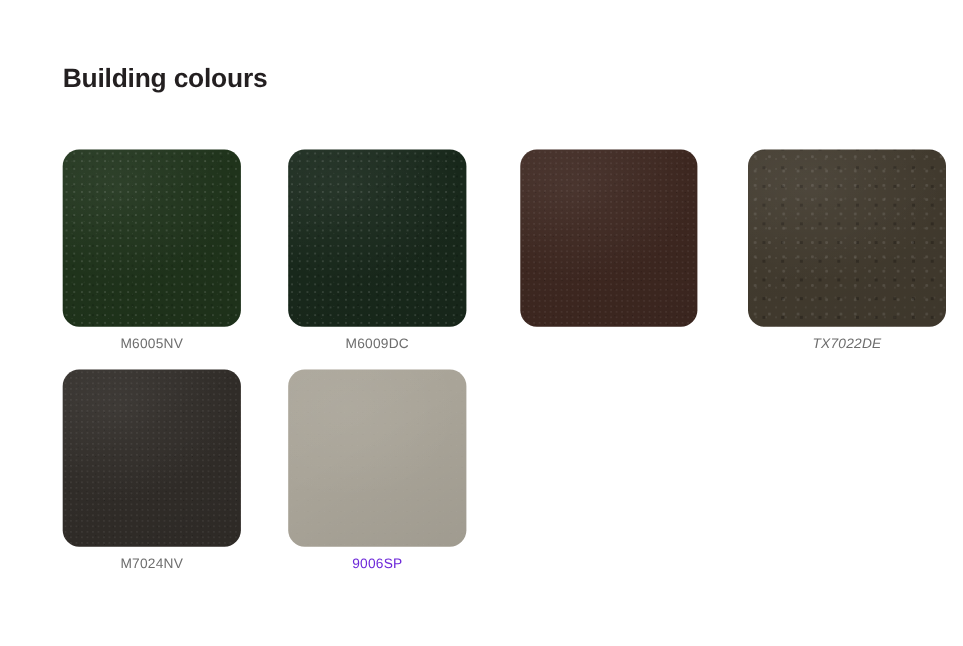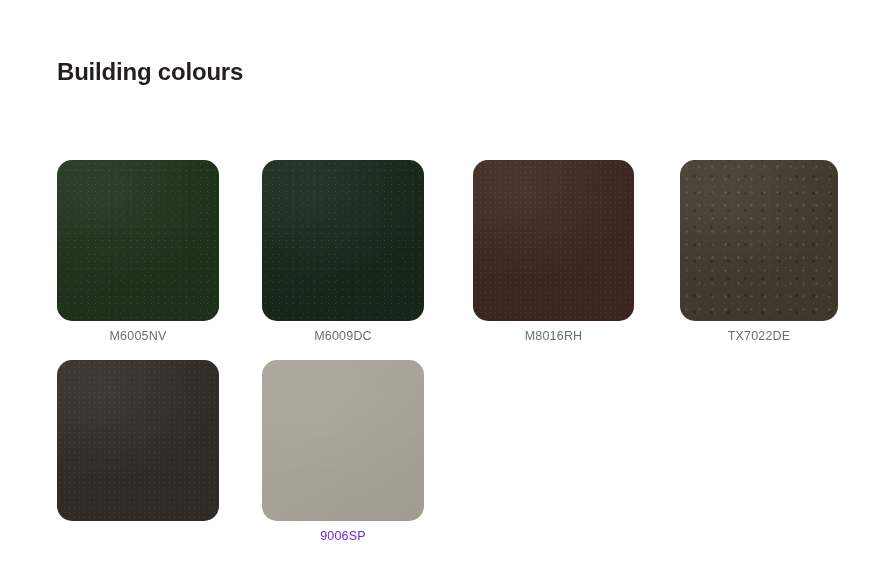--- a/index.html
+++ b/index.html
@@ -34,39 +34,39 @@
     letter-spacing: -0.2px;
     line-height: 40px;
     margin: 0;
     white-space: nowrap;
   }
 
   
   .swatch-grid {
     position: absolute;
     left: 57px;
-    top: 160px;
+    top: 136px;
     width: 800px;
   }
 
   .swatch-row {
     position: relative;
     height: 200px;
   }
 
   .swatch-cell {
     position: absolute;
     top: 0;
     width: 162px;
   }
 
   .swatch-cell.col-0 { left: 0px;   }
   .swatch-cell.col-1 { left: 205px; }
   .swatch-cell.col-2 { left: 416px; width: 161px; }
-  .swatch-cell.col-3 { left: 623px; width: 158px; }
+  .swatch-cell.col-3 { left: 623px; width: 180px; font-style: italic; }
 
   .swatch-chip {
     position: relative;
     width: 100%;
     height: 161px;
     border-radius: 15px;
     overflow: hidden;
     background-color: #333333;
   }
 
@@ -160,40 +160,40 @@
           <div class="sheen"></div>
         </div>
         <div class="swatch-label" style="color: rgb(109, 109, 109); text-align: center;">M6009DC</div>
       </div>
 
       <div class="swatch-cell col-2">
         <div class="swatch-chip" style="background-color: rgb(61, 39, 32);">
           <div class="tex tex-fine"></div>
           <div class="sheen"></div>
         </div>
-        <div class="swatch-label" style="color: rgb(109, 109, 109);">M8016RH</div>
       </div>
 
       <div class="swatch-cell col-3">
         <div class="swatch-chip" style="background-color: rgb(65, 58, 46);">
           <div class="tex tex-pebble"></div>
           <div class="sheen"></div>
         </div>
         <div class="swatch-label" style="color: rgb(109, 109, 109);">TX7022DE</div>
       </div>
 
     </div>
 
     <div class="swatch-row">
 
       <div class="swatch-cell col-0">
         <div class="swatch-chip" style="background-color: rgb(48, 44, 40);">
           <div class="tex tex-fine"></div>
           <div class="sheen"></div>
         </div>
+        <div class="swatch-label" style="color: rgb(109, 109, 109);">M7024NV</div>
       </div>
 
       <div class="swatch-cell col-1">
         <div class="swatch-chip" style="background-color: rgb(169, 164, 152);">
           <div class="tex tex-smooth"></div>
           <div class="sheen"></div>
         </div>
         <div class="swatch-label" style="color: #6d28d9;">9006SP</div>
       </div>
 

